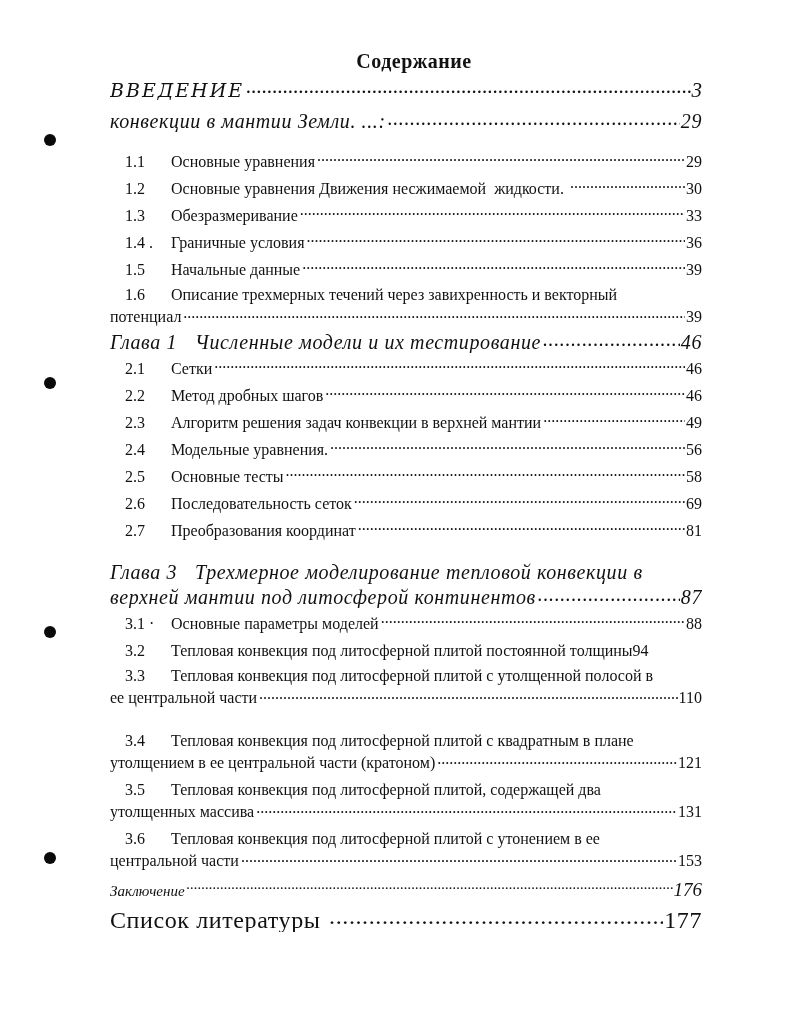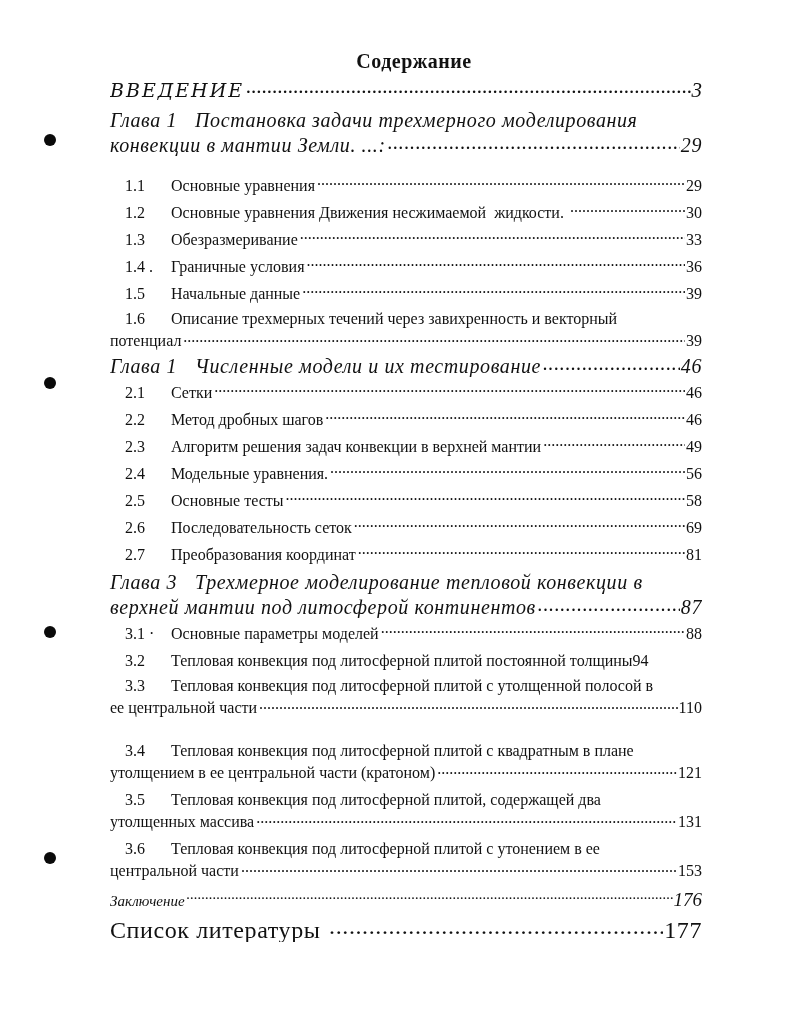--- a/index.html
+++ b/index.html
@@ -38,23 +38,20 @@
 
 <div class="toc">
 
   <div class="row intro">
     <span class="label">ВВЕДЕНИЕ</span>
     <span class="lead-holder"></span>
     <span class="page">3</span>
   </div>
 
   <div class="chap" style="margin-top:4px;">
-    <div class="line1">
-      <span class="num">Глава 1</span><span>Постановка задачи трехмерного  моделирования</span>
-    </div>
     <div class="row">
       <span>конвекции в мантии Земли. ...:</span>
       <span class="lead-holder"></span>
       <span class="page">29</span>
     </div>
   </div>
 
   <div class="sec" style="margin-top:16px;font-family:Liberation Serif, serif;">
     <div class="row">
       <span class="num">1.1</span>
@@ -145,21 +142,21 @@
       <span class="page">69</span>
     </div>
     <div class="row">
       <span class="num">2.7</span>
       <span>Преобразования координат </span>
       <span class="lead-holder"></span>
       <span class="page">81</span>
     </div>
   </div>
 
-  <div class="chap" style="margin-top:2px;font-family:Liberation Serif, serif;">
+  <div class="chap" style="margin-top:16px;font-family:Liberation Serif, serif;">
     <div class="line1">
       <span class="num">Глава 3</span><span>Трехмерное моделирование тепловой конвекции в</span>
     </div>
     <div class="row">
       <span>верхней мантии под литосферой континентов </span>
       <span class="lead-holder"></span>
       <span class="page">87</span>
     </div>
   </div>
 

